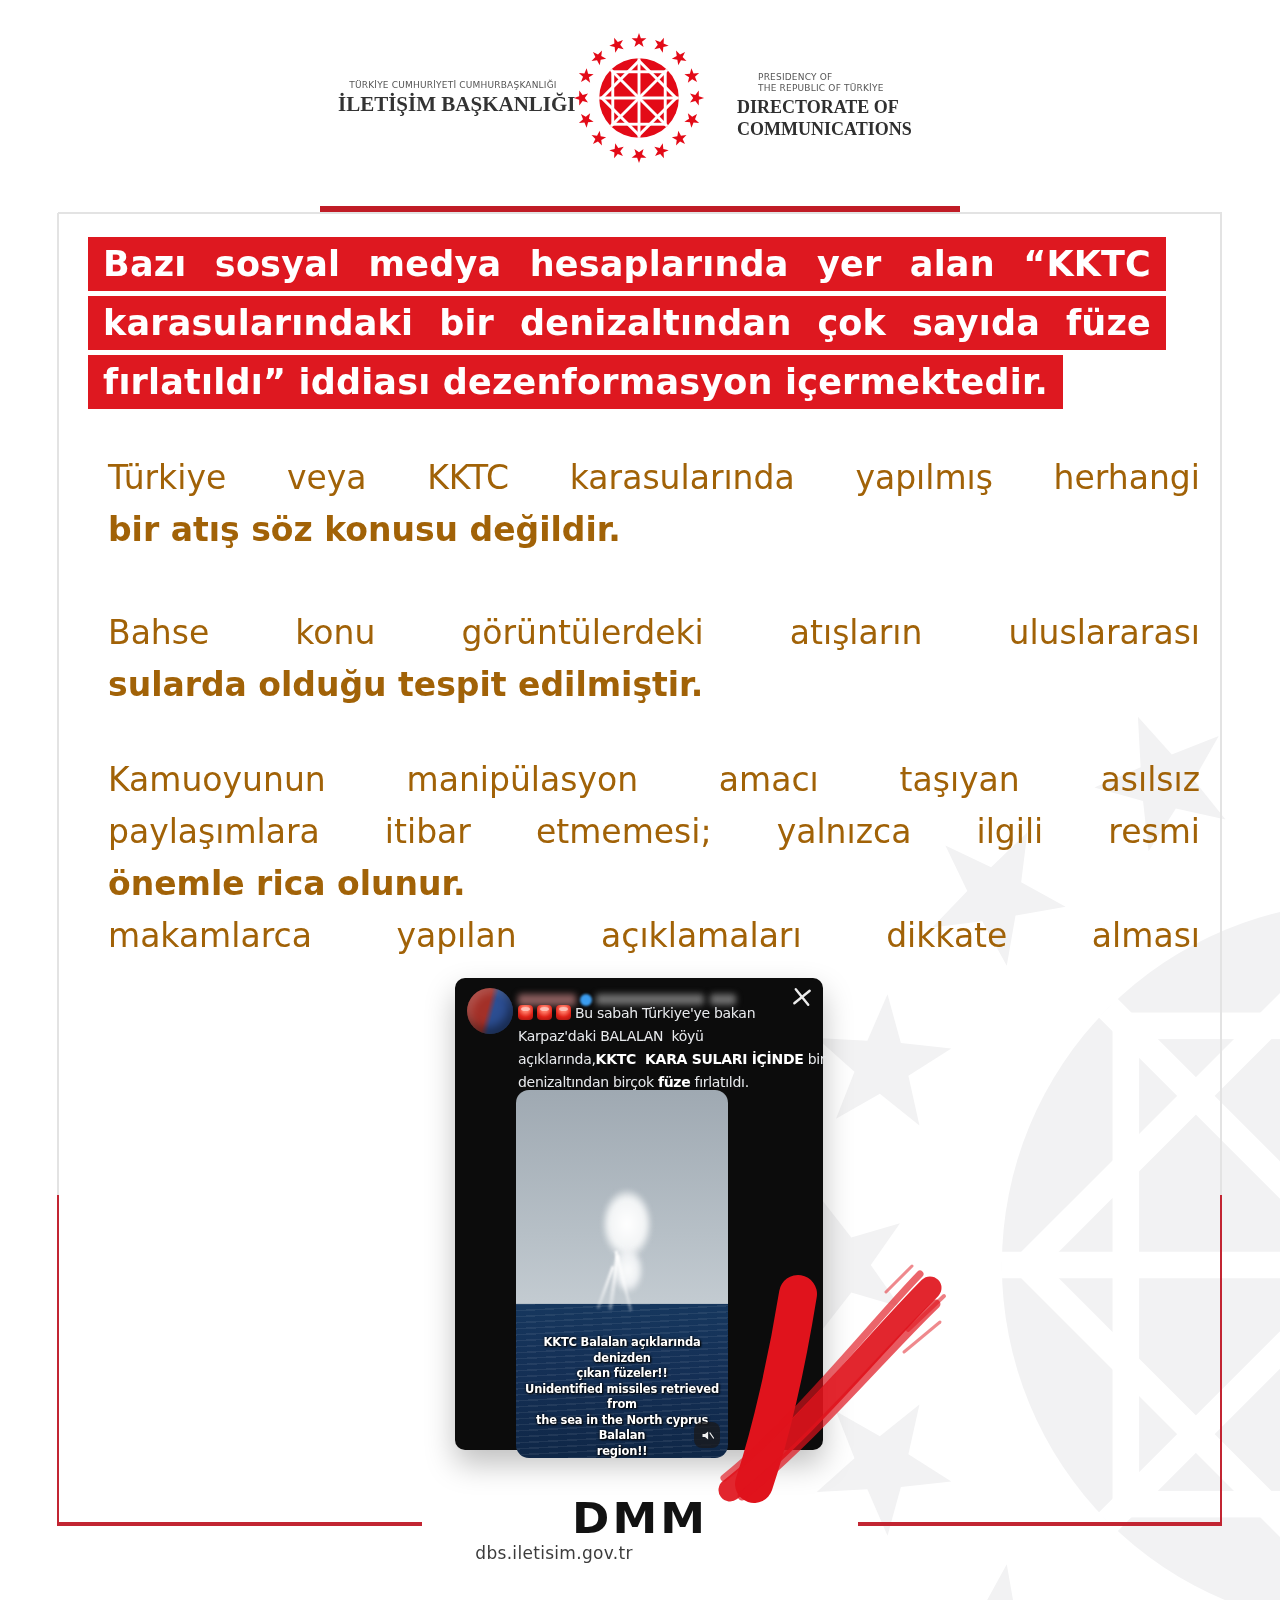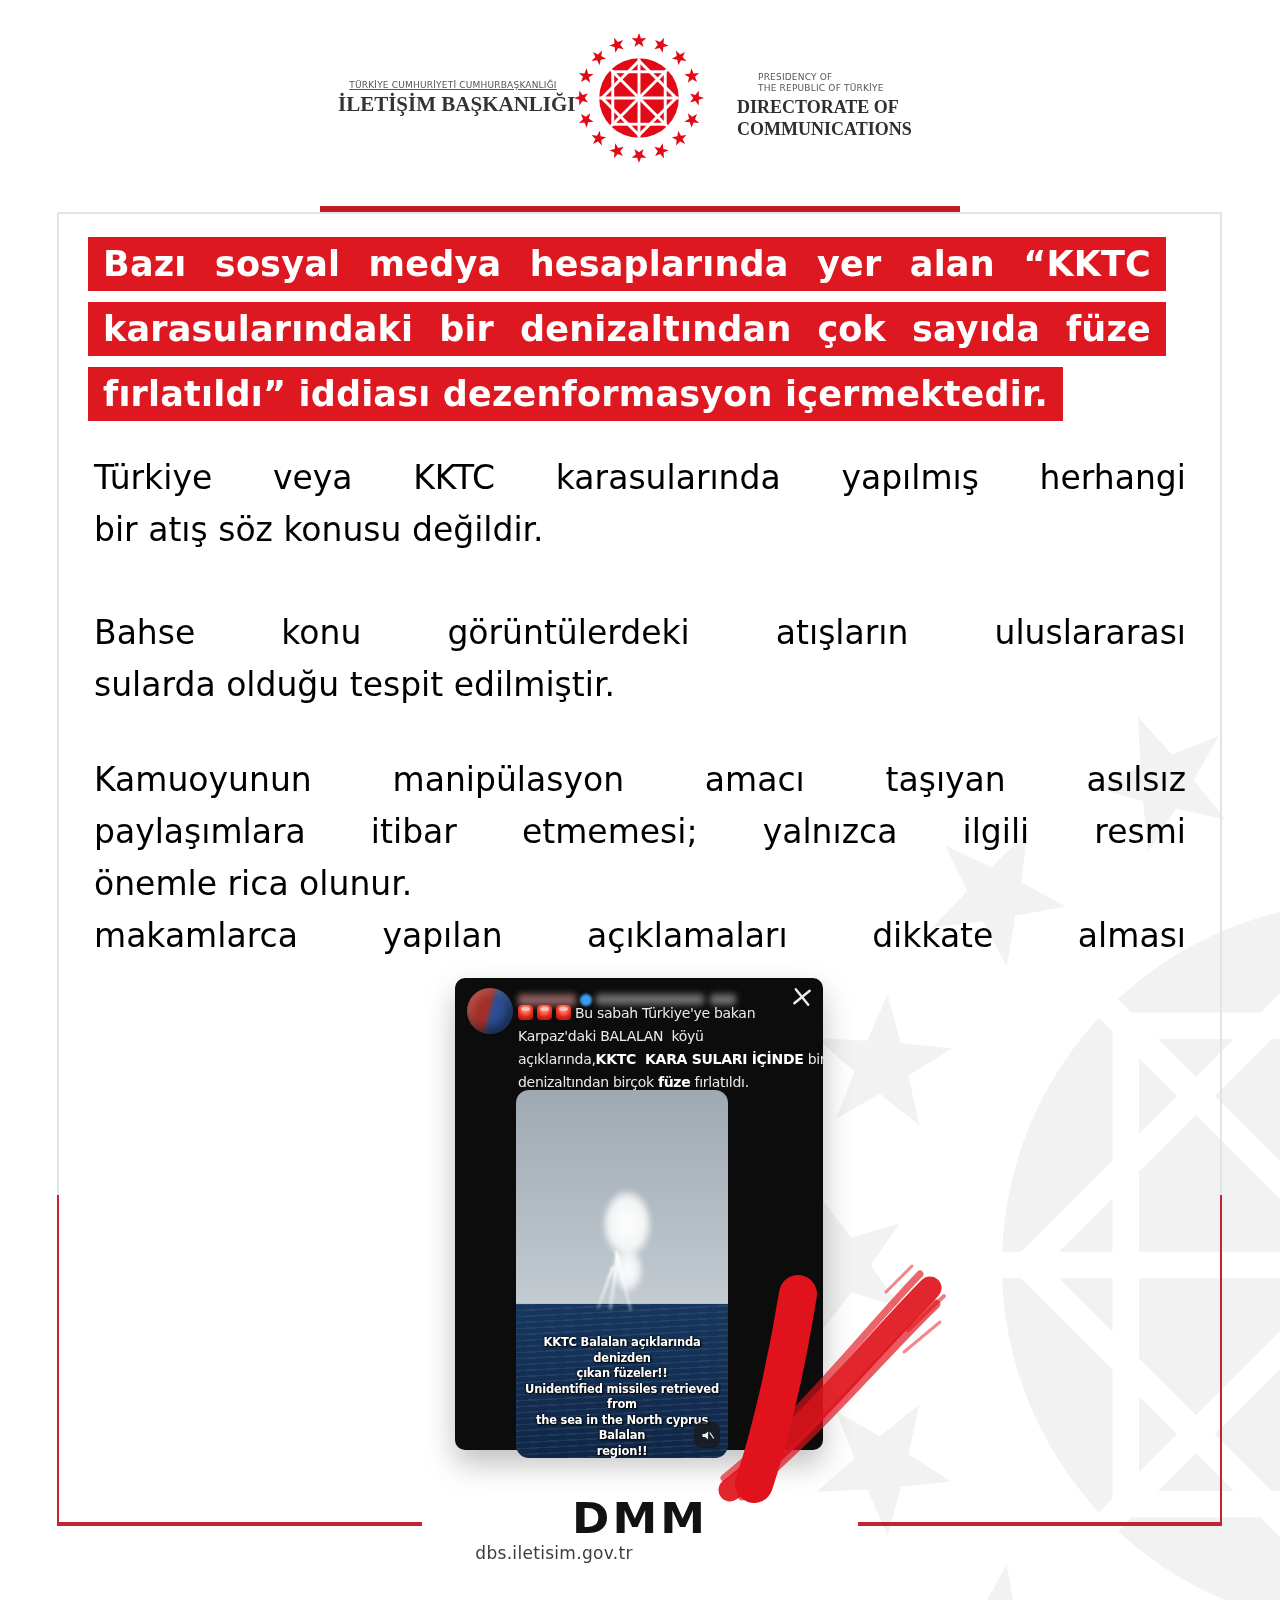--- a/index.html
+++ b/index.html
@@ -6,48 +6,48 @@
   .page{position:relative;width:1280px;height:1600px;background:#ffffff;overflow:hidden;
         font-family:"DejaVu Sans","Liberation Sans",sans-serif;color:#161616;}
   .abs{position:absolute;}
 
   
   .watermark{position:absolute;left:745px;top:645px;width:1240px;height:1240px;color:#f2f2f3;z-index:0;}
   .z{position:absolute;z-index:2;}
 
   
   .hdr-left{left:338px;top:80px;width:230px;text-align:center;color:#3d3d3d;}
-  .hdr-left .tiny{font-size:9px;letter-spacing:.2px;color:#555;white-space:nowrap;text-decoration:underline;}
+  .hdr-left .tiny{font-size:9px;letter-spacing:.2px;color:#555;white-space:nowrap;}
   .hdr-left .big{font-family:"Liberation Serif","DejaVu Serif",serif;font-weight:bold;font-size:21px;color:#333;white-space:nowrap;margin-top:2px;}
   .emblem{left:571px;top:30px;width:136px;height:136px;color:#e30a17;}
   .hdr-right{left:737px;top:72px;color:#3d3d3d;}
   .hdr-right .tiny{font-size:9px;letter-spacing:.2px;color:#555;line-height:1.25;white-space:nowrap;padding-left:21px;}
   .hdr-right .big{font-family:"Liberation Serif","DejaVu Serif",serif;font-weight:bold;font-size:18px;line-height:1.08;color:#2f2f2f;white-space:nowrap;margin-top:3px;}
 
   
   .accent-line{left:320px;top:206px;width:640px;height:7px;background:#c01c26;}
   .top-line{left:58px;top:212px;width:1164px;height:2px;background:#e3e3e3;}
   .vline-gray{top:213px;width:2px;height:982px;background:#e3e3e3;}
   .vline-red{top:1195px;width:2px;height:331px;background:#c22532;}
   .vl-left{left:57px;} .vl-right{left:1220px;}
   .bottom-seg{top:1522px;height:4px;background:#c22532;}
   .bs-left{left:58px;width:364px;} .bs-right{left:858px;width:364px;}
 
   
   .bars{left:88px;top:237px;}
   .bar{display:block;background:#de1820;color:#ffffff;font-weight:bold;font-size:35px;
-       padding:7px 15px;margin-bottom:11px;width:max-content;letter-spacing:.2px;}
+       padding:7px 15px;margin-bottom:5px;width:max-content;letter-spacing:.2px;}
   .bar.stretch{width:1078px;box-sizing:border-box;text-align:justify;text-align-last:justify;}
 
   
   .para{left:94px;}
   .p1{top:452px;} .p2{top:607px;} .p3{top:754px;}
-  .bline{width:1092px;font-size:33px;line-height:52px;height:52px;color:#000000;
-         text-align:justify;text-align-last:justify;}
-  .bline.last{text-align:center;text-align-last:left;width:auto;}
+  .bline{width:1092px;font-size:33px;line-height:52px;height:52px;color:#a16207;
+         text-align:justify;text-align-last:justify;margin-left:14px;}
+  .bline.last{text-align:center;text-align-last:left;width:auto;font-weight:bold;}
 
   
   .card{left:455px;top:978px;width:368px;height:472px;background:#0c0c0c;border-radius:10px;
         box-shadow:0 14px 30px rgba(0,0,0,.25);color:#e8eaed;}
   .avatar{position:absolute;left:12px;top:10px;width:46px;height:46px;border-radius:50%;
           background:linear-gradient(105deg,#a33028 0 44%,#2c4e92 56% 100%);
           box-shadow:inset -4px -6px 10px rgba(0,0,0,.45), inset 4px 4px 8px rgba(255,255,255,.18);
           filter:blur(.6px);}
   .uhrow{position:absolute;left:63px;top:11px;height:14px;}
   .utok{display:inline-block;vertical-align:middle;border-radius:3px;}

